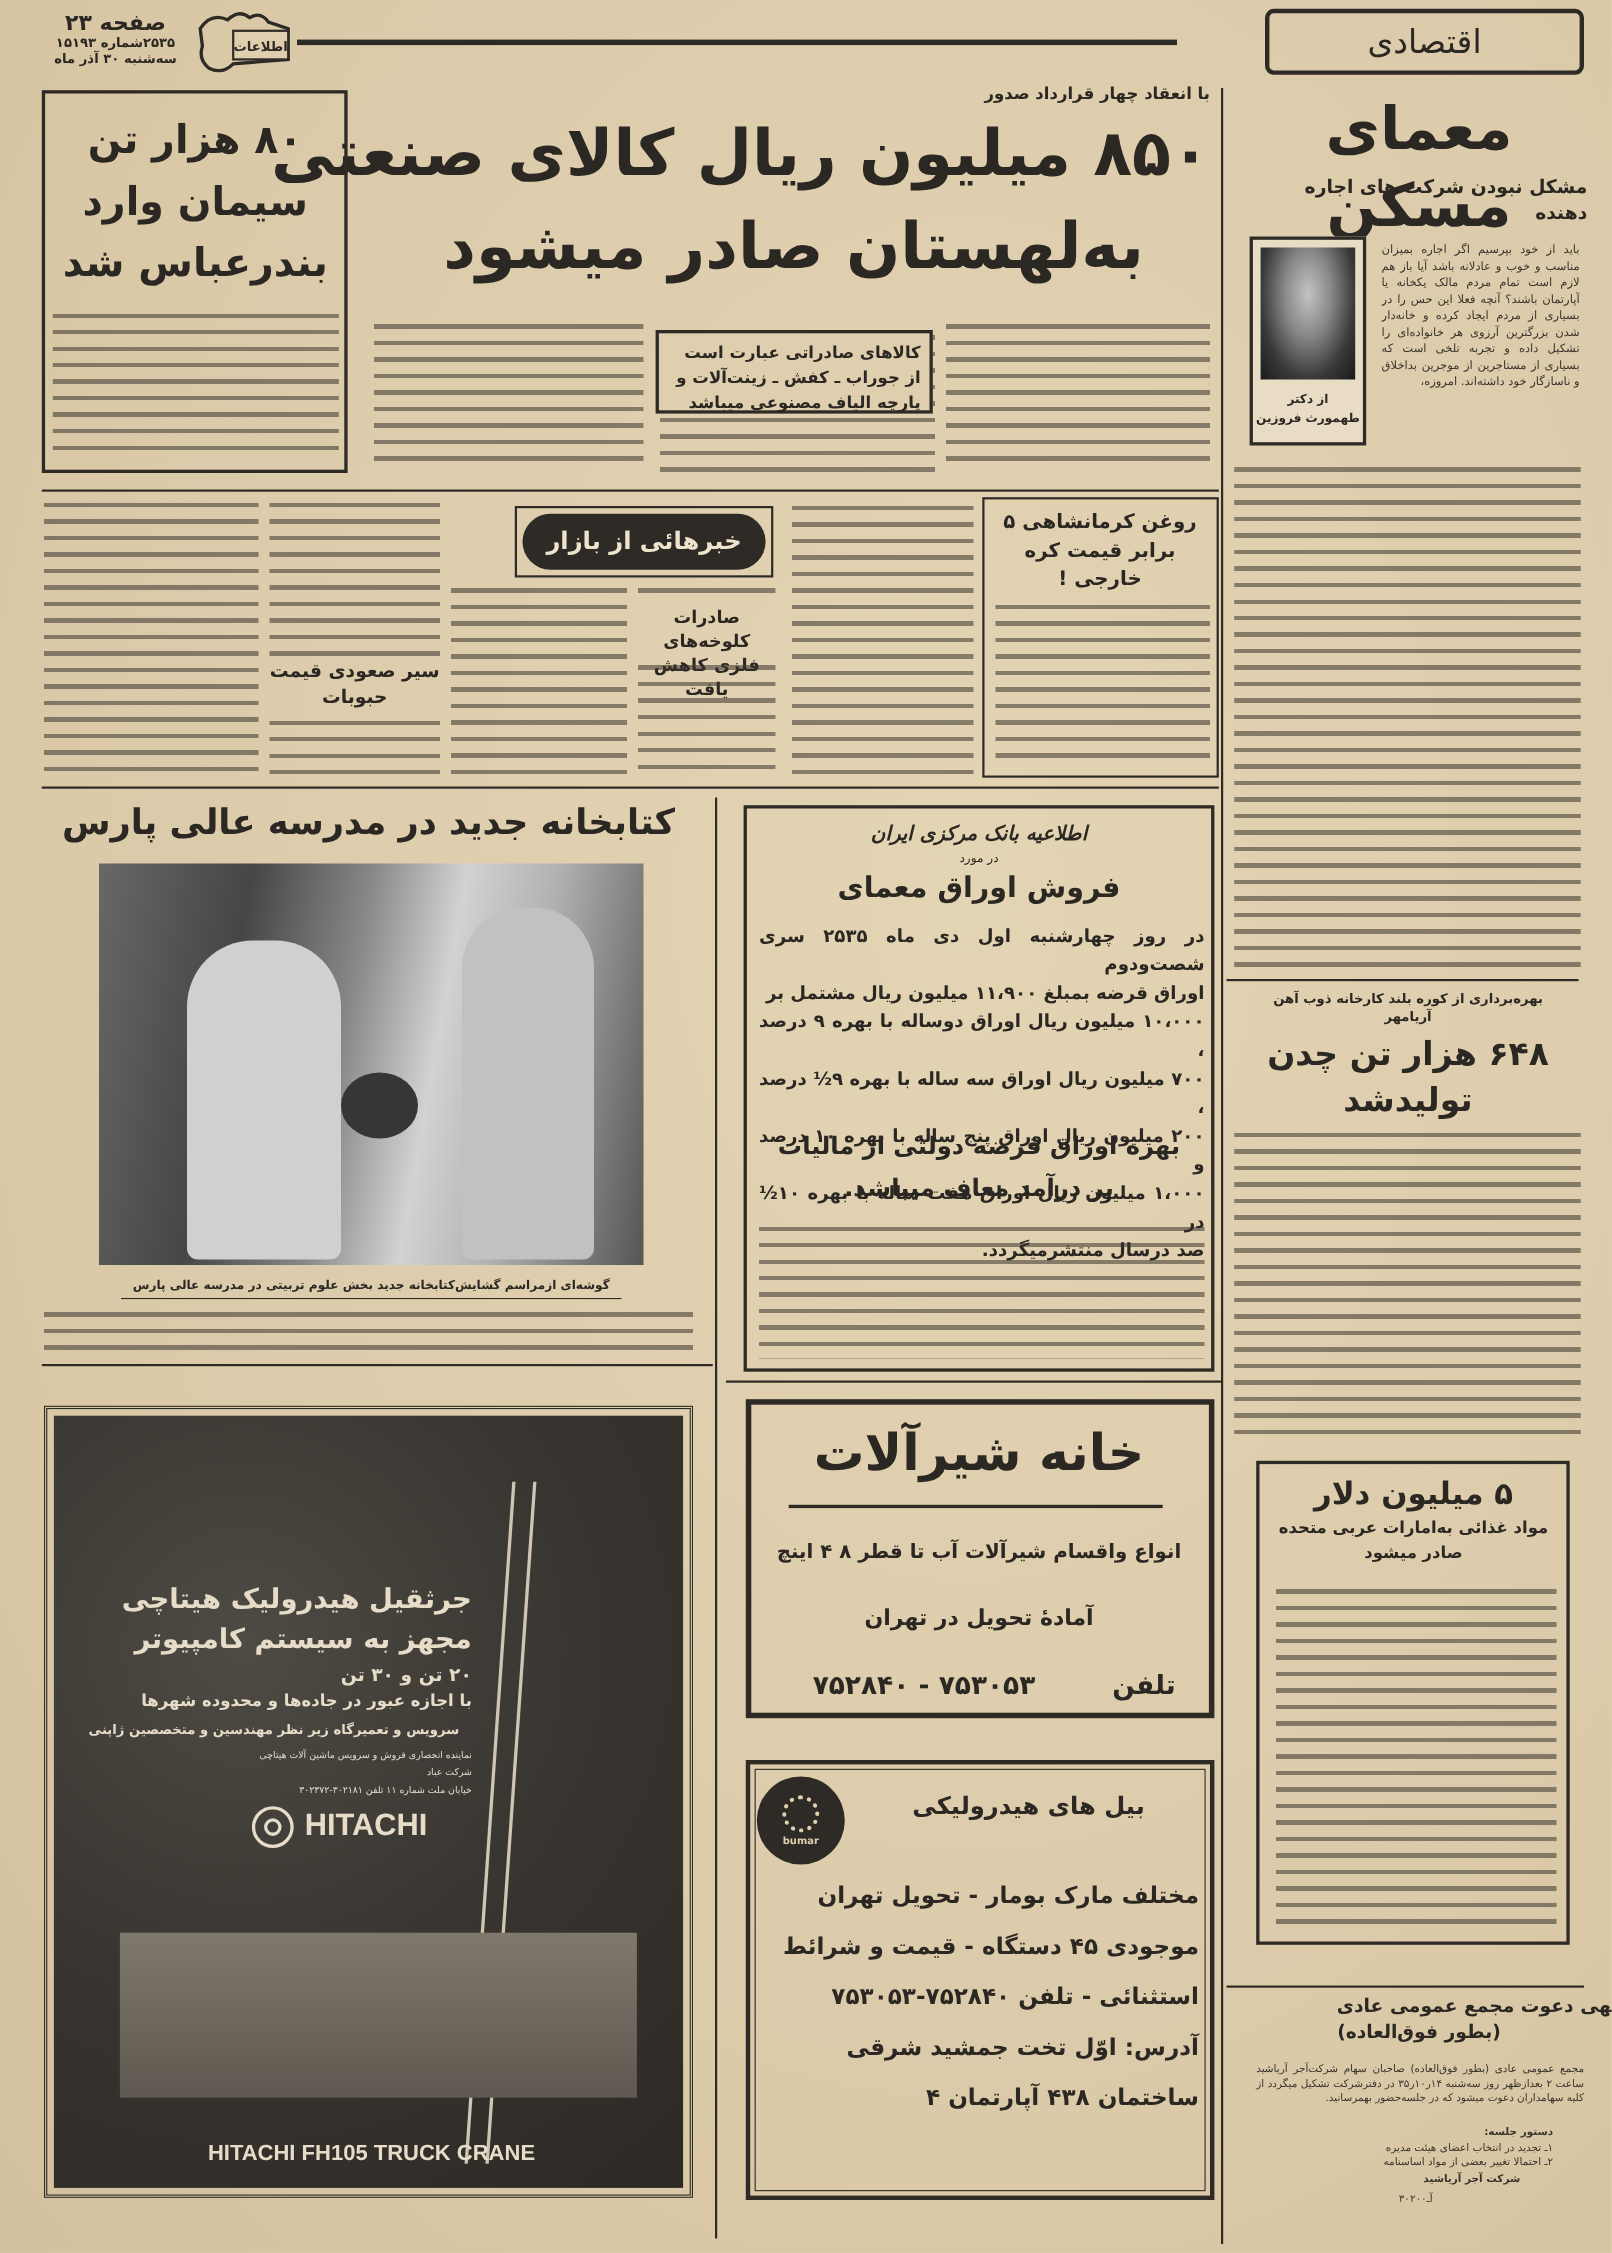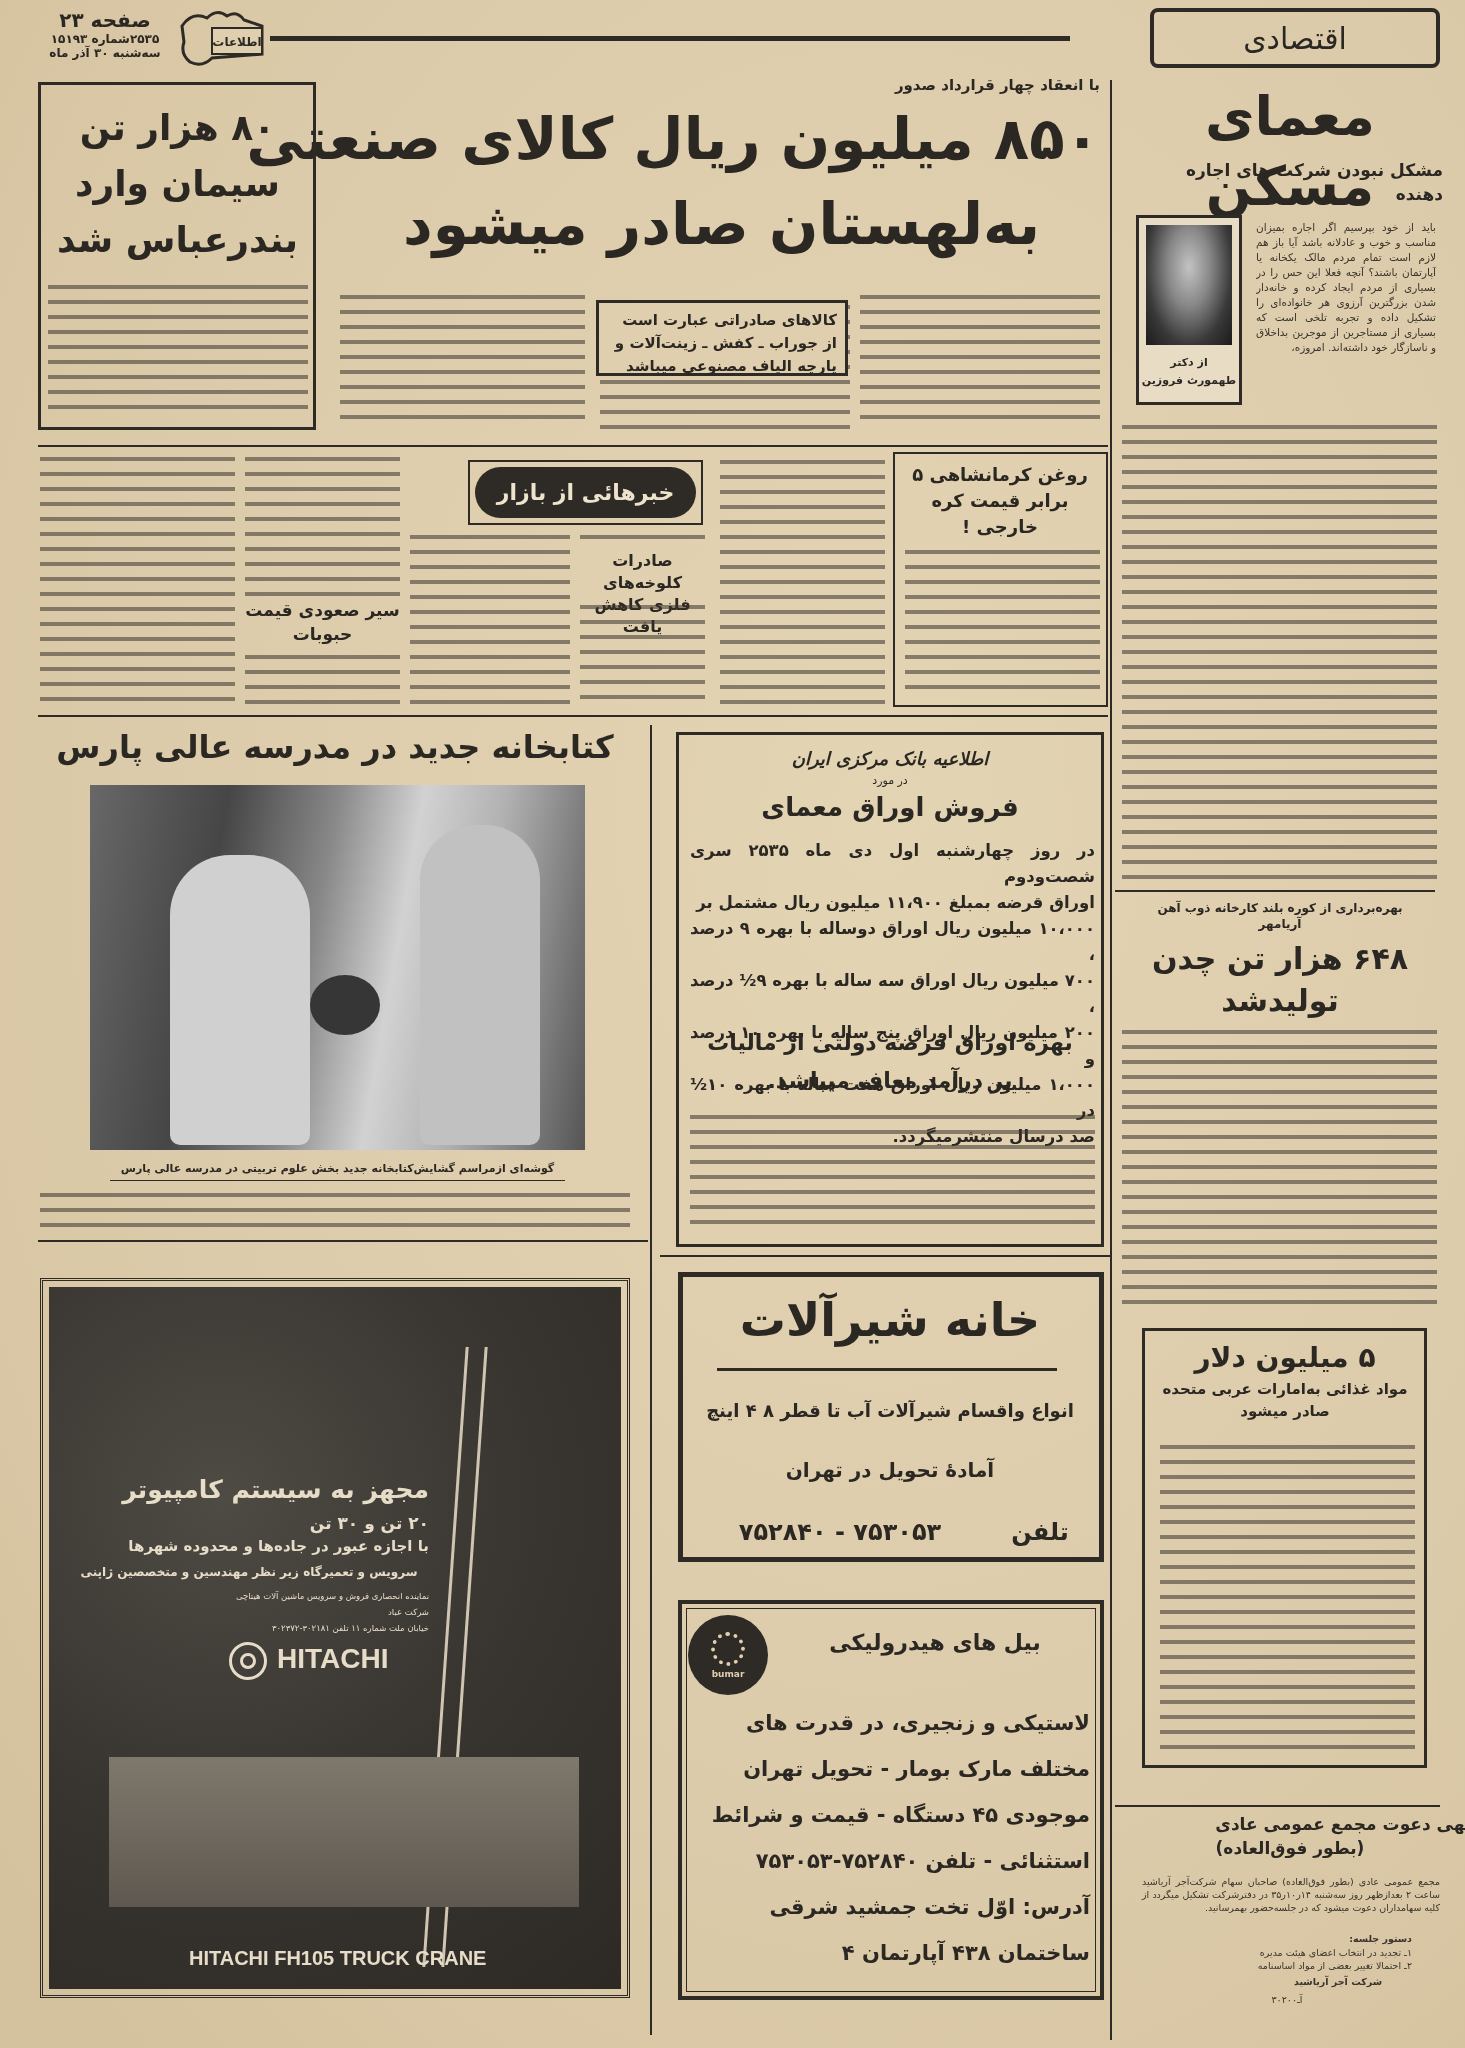--- a/index.html
+++ b/index.html
@@ -178,32 +178,32 @@
   <div class="abs headline" style="left:990px; top:1518px; width:100px; font-size:24px;">تلفن</div>
   <div class="abs headline" style="left:700px; top:1518px; width:280px; font-size:24px; direction:ltr;">۷۵۲۸۴۰ - ۷۵۳۰۵۳</div>
 
   <div class="box" style="left:678px; top:1600px; width:426px; height:400px; border-width:4px; outline:1px solid #2e2a25; outline-offset:-9px;"></div>
   <div class="abs" style="left:688px; top:1615px; width:80px; height:80px; border-radius:50%; background:#2e2a25; display:flex; align-items:center; justify-content:center; flex-direction:column;">
     <div style="width:34px; height:34px; border:4px dotted #e0cfae; border-radius:50%;"></div>
     <div style="color:#e0cfae; font-size:9px; font-weight:bold; margin-top:3px; direction:ltr;">bumar</div>
   </div>
   <div class="abs headline" style="left:775px; top:1630px; width:320px; font-size:22px;">بیل های هیدرولیکی</div>
   <div class="abs headline" style="left:700px; top:1700px; width:390px; font-size:21px; line-height:46px; text-align:right;">
-    <div>لاستیکی و زنجیری، در قدرت های</div>
     <div>مختلف مارک بومار - تحویل تهران</div>
     <div>موجودی ۴۵ دستگاه - قیمت و شرائط</div>
     <div>استثنائی - تلفن ۷۵۲۸۴۰-۷۵۳۰۵۳</div>
     <div>آدرس: اوّل تخت جمشید شرقی</div>
     <div>ساختمان ۴۳۸ آپارتمان ۴</div>
   </div>
 
   <div class="abs" style="left:40px; top:1278px; width:590px; height:720px; border:3px double #2e2a25; padding:6px;">
     <div class="dark-ad" style="position:relative; width:100%; height:100%;">
       <div class="abs" style="left:395px; top:60px; width:22px; height:620px; border-left:3px solid #cfc5b2; border-right:3px solid #cfc5b2; transform:skewX(-4deg);"></div>
       <div class="abs" style="left:60px; top:470px; width:470px; height:150px; background:linear-gradient(to bottom, #7f786c, #5e5850);"></div>
+      <div class="abs headline" style="left:20px; top:150px; width:360px; font-size:25px; color:#e6dcc8; text-align:right; line-height:34px;">جرثقیل هیدرولیک هیتاچی</div>
       <div class="abs headline" style="left:20px; top:186px; width:360px; font-size:25px; color:#e6dcc8; text-align:right; line-height:34px;">مجهز به سیستم کامپیوتر</div>
       <div class="abs headline" style="left:20px; top:226px; width:360px; font-size:17px; color:#e6dcc8; text-align:right;">۲۰ تن و ۳۰ تن</div>
       <div class="abs headline" style="left:20px; top:250px; width:360px; font-size:15px; color:#e6dcc8; text-align:right;">با اجازه عبور در جاده‌ها و محدوده شهرها</div>
       <div class="abs headline" style="left:20px; top:278px; width:360px; font-size:12px; color:#e6dcc8; text-align:center;">سرویس و تعمیرگاه زیر نظر مهندسین و متخصصین ژاپنی</div>
       <div class="abs" style="left:20px; top:304px; width:360px; font-size:8.5px; color:#e6dcc8; text-align:right;">نماینده انحصاری فروش و سرویس ماشین آلات هیتاچی</div>
       <div class="abs" style="left:20px; top:320px; width:360px; font-size:8.5px; color:#e6dcc8; text-align:right;">شرکت عباد</div>
       <div class="abs" style="left:20px; top:336px; width:360px; font-size:8.5px; color:#e6dcc8; text-align:right;">خیابان ملت شماره ۱۱ تلفن ۳۰۲۱۸۱-۳۰۲۳۷۲</div>
       <div class="abs" style="left:180px; top:355px; width:38px; height:38px; border:3px solid #e6dcc8; border-radius:50%; display:flex; align-items:center; justify-content:center;">
         <div style="width:16px; height:16px; border:3px solid #e6dcc8; border-radius:50%;"></div>
       </div>

